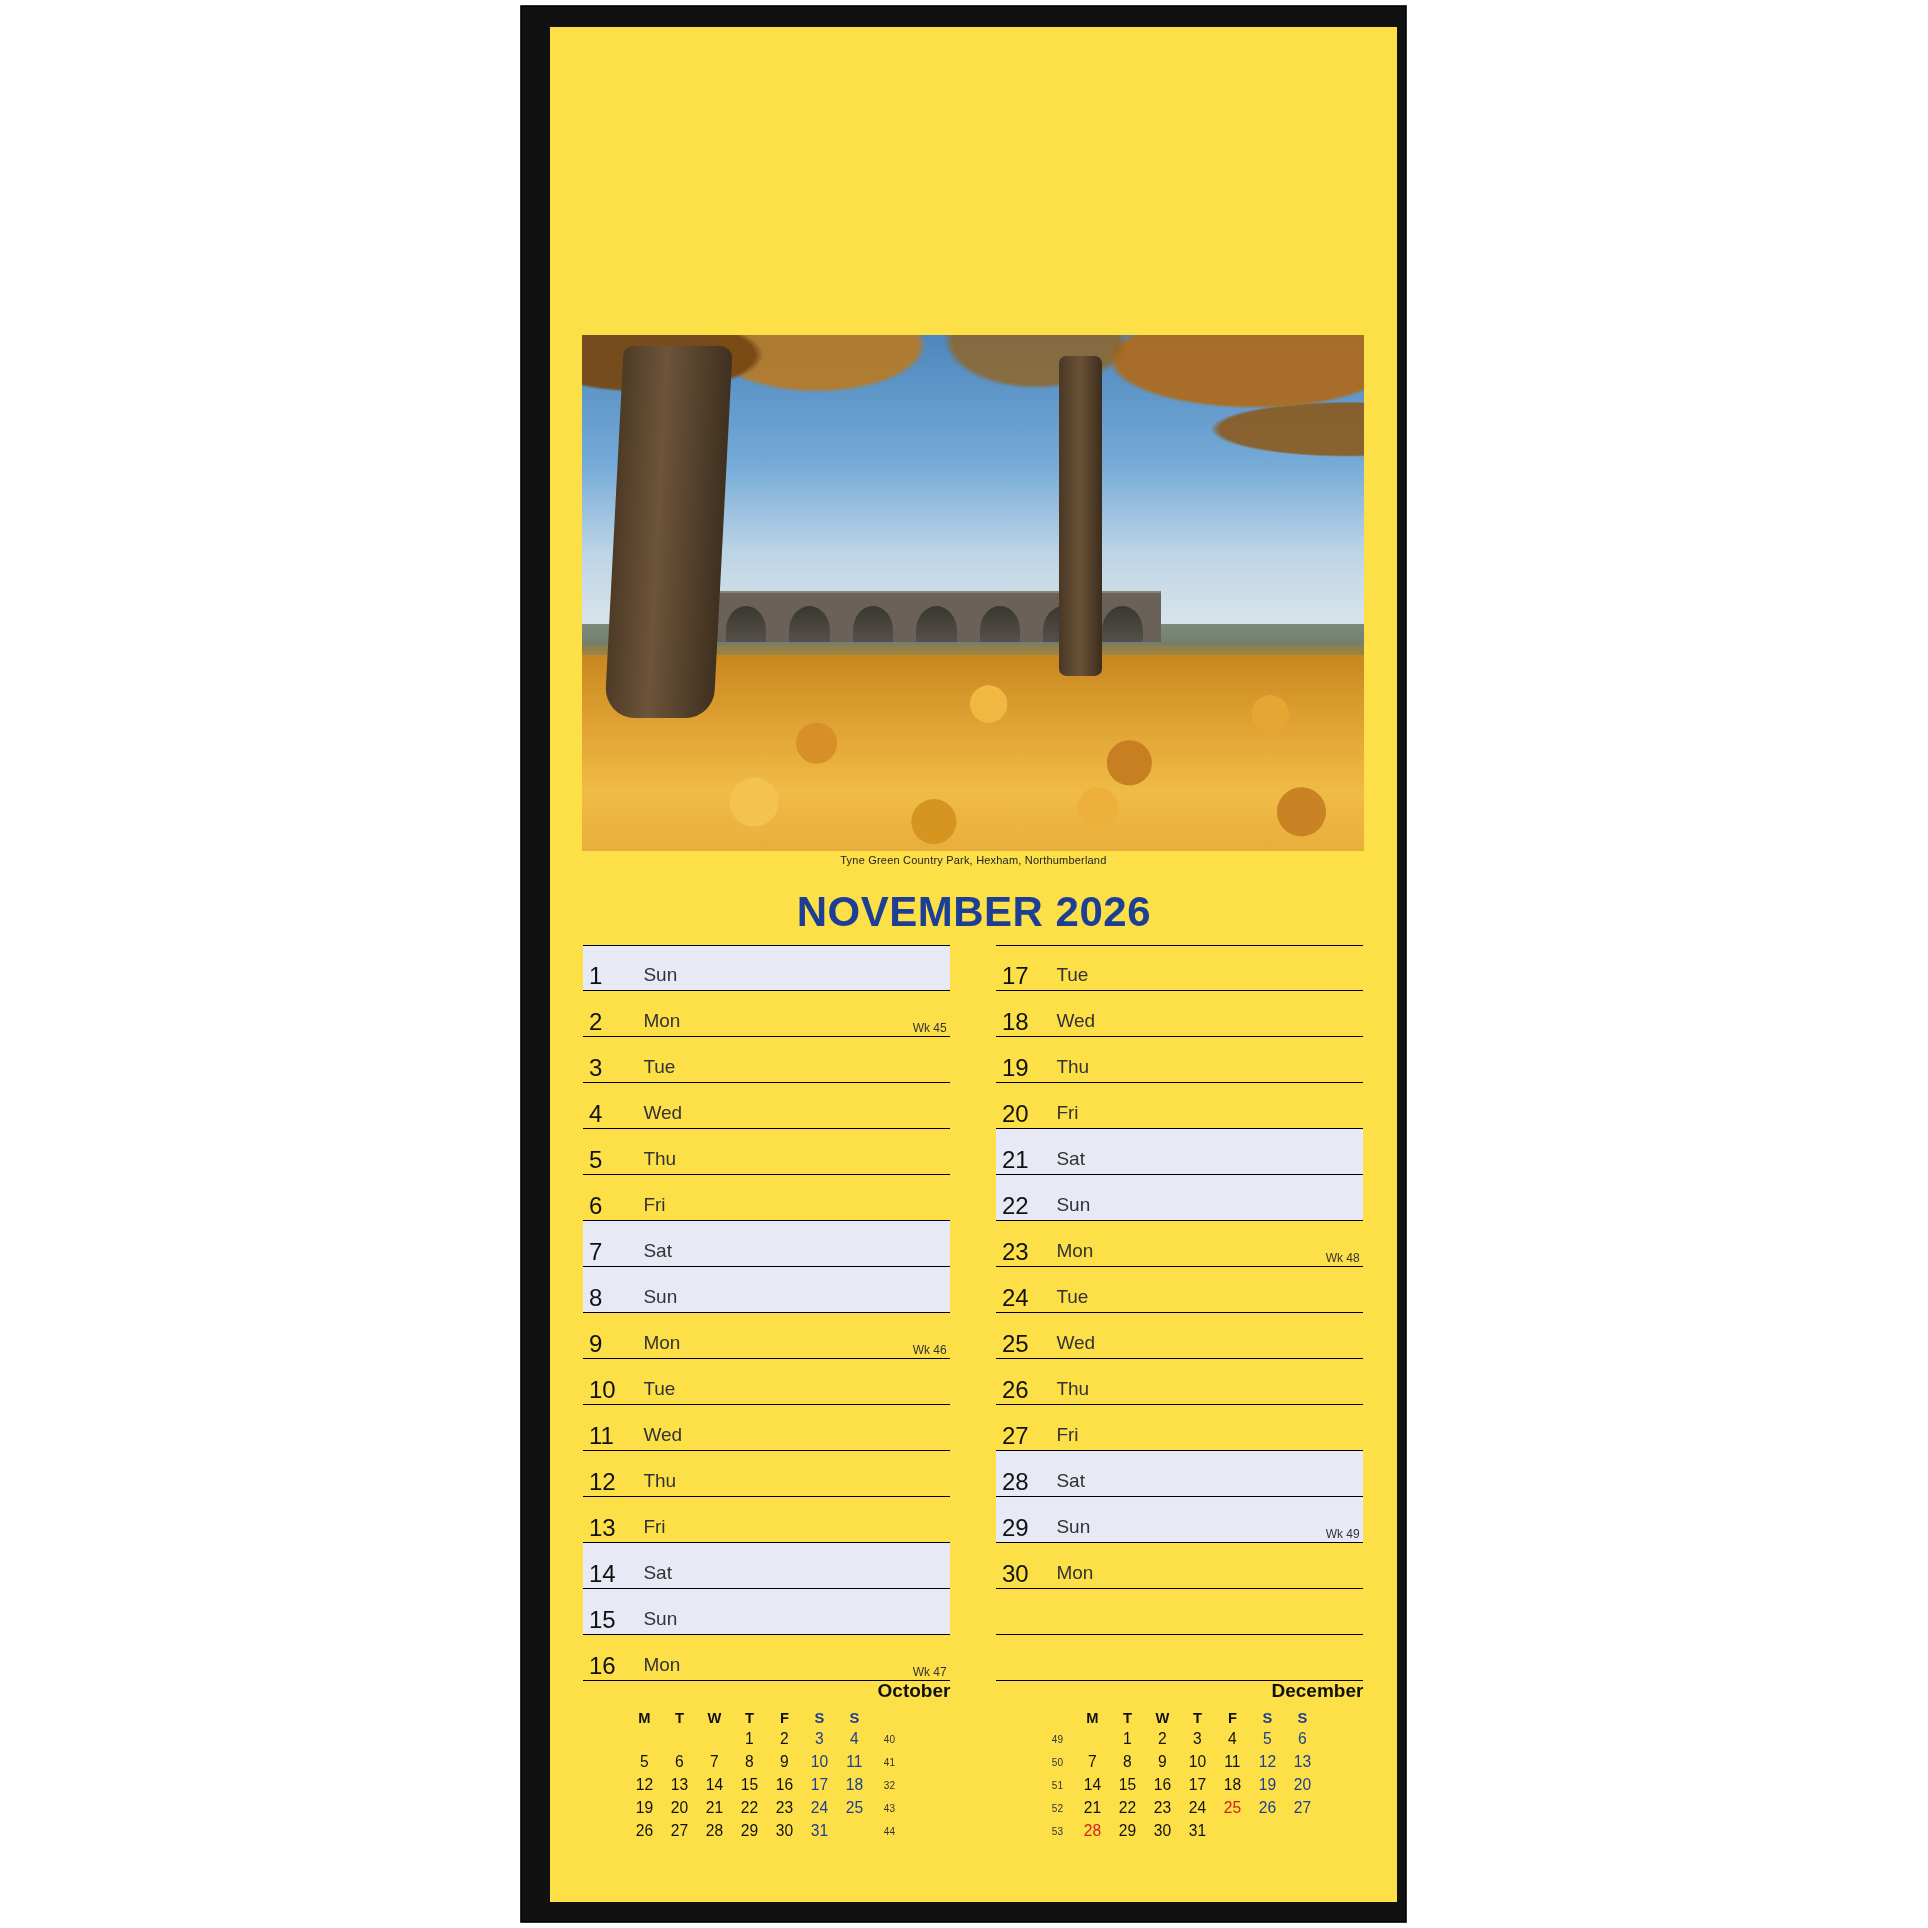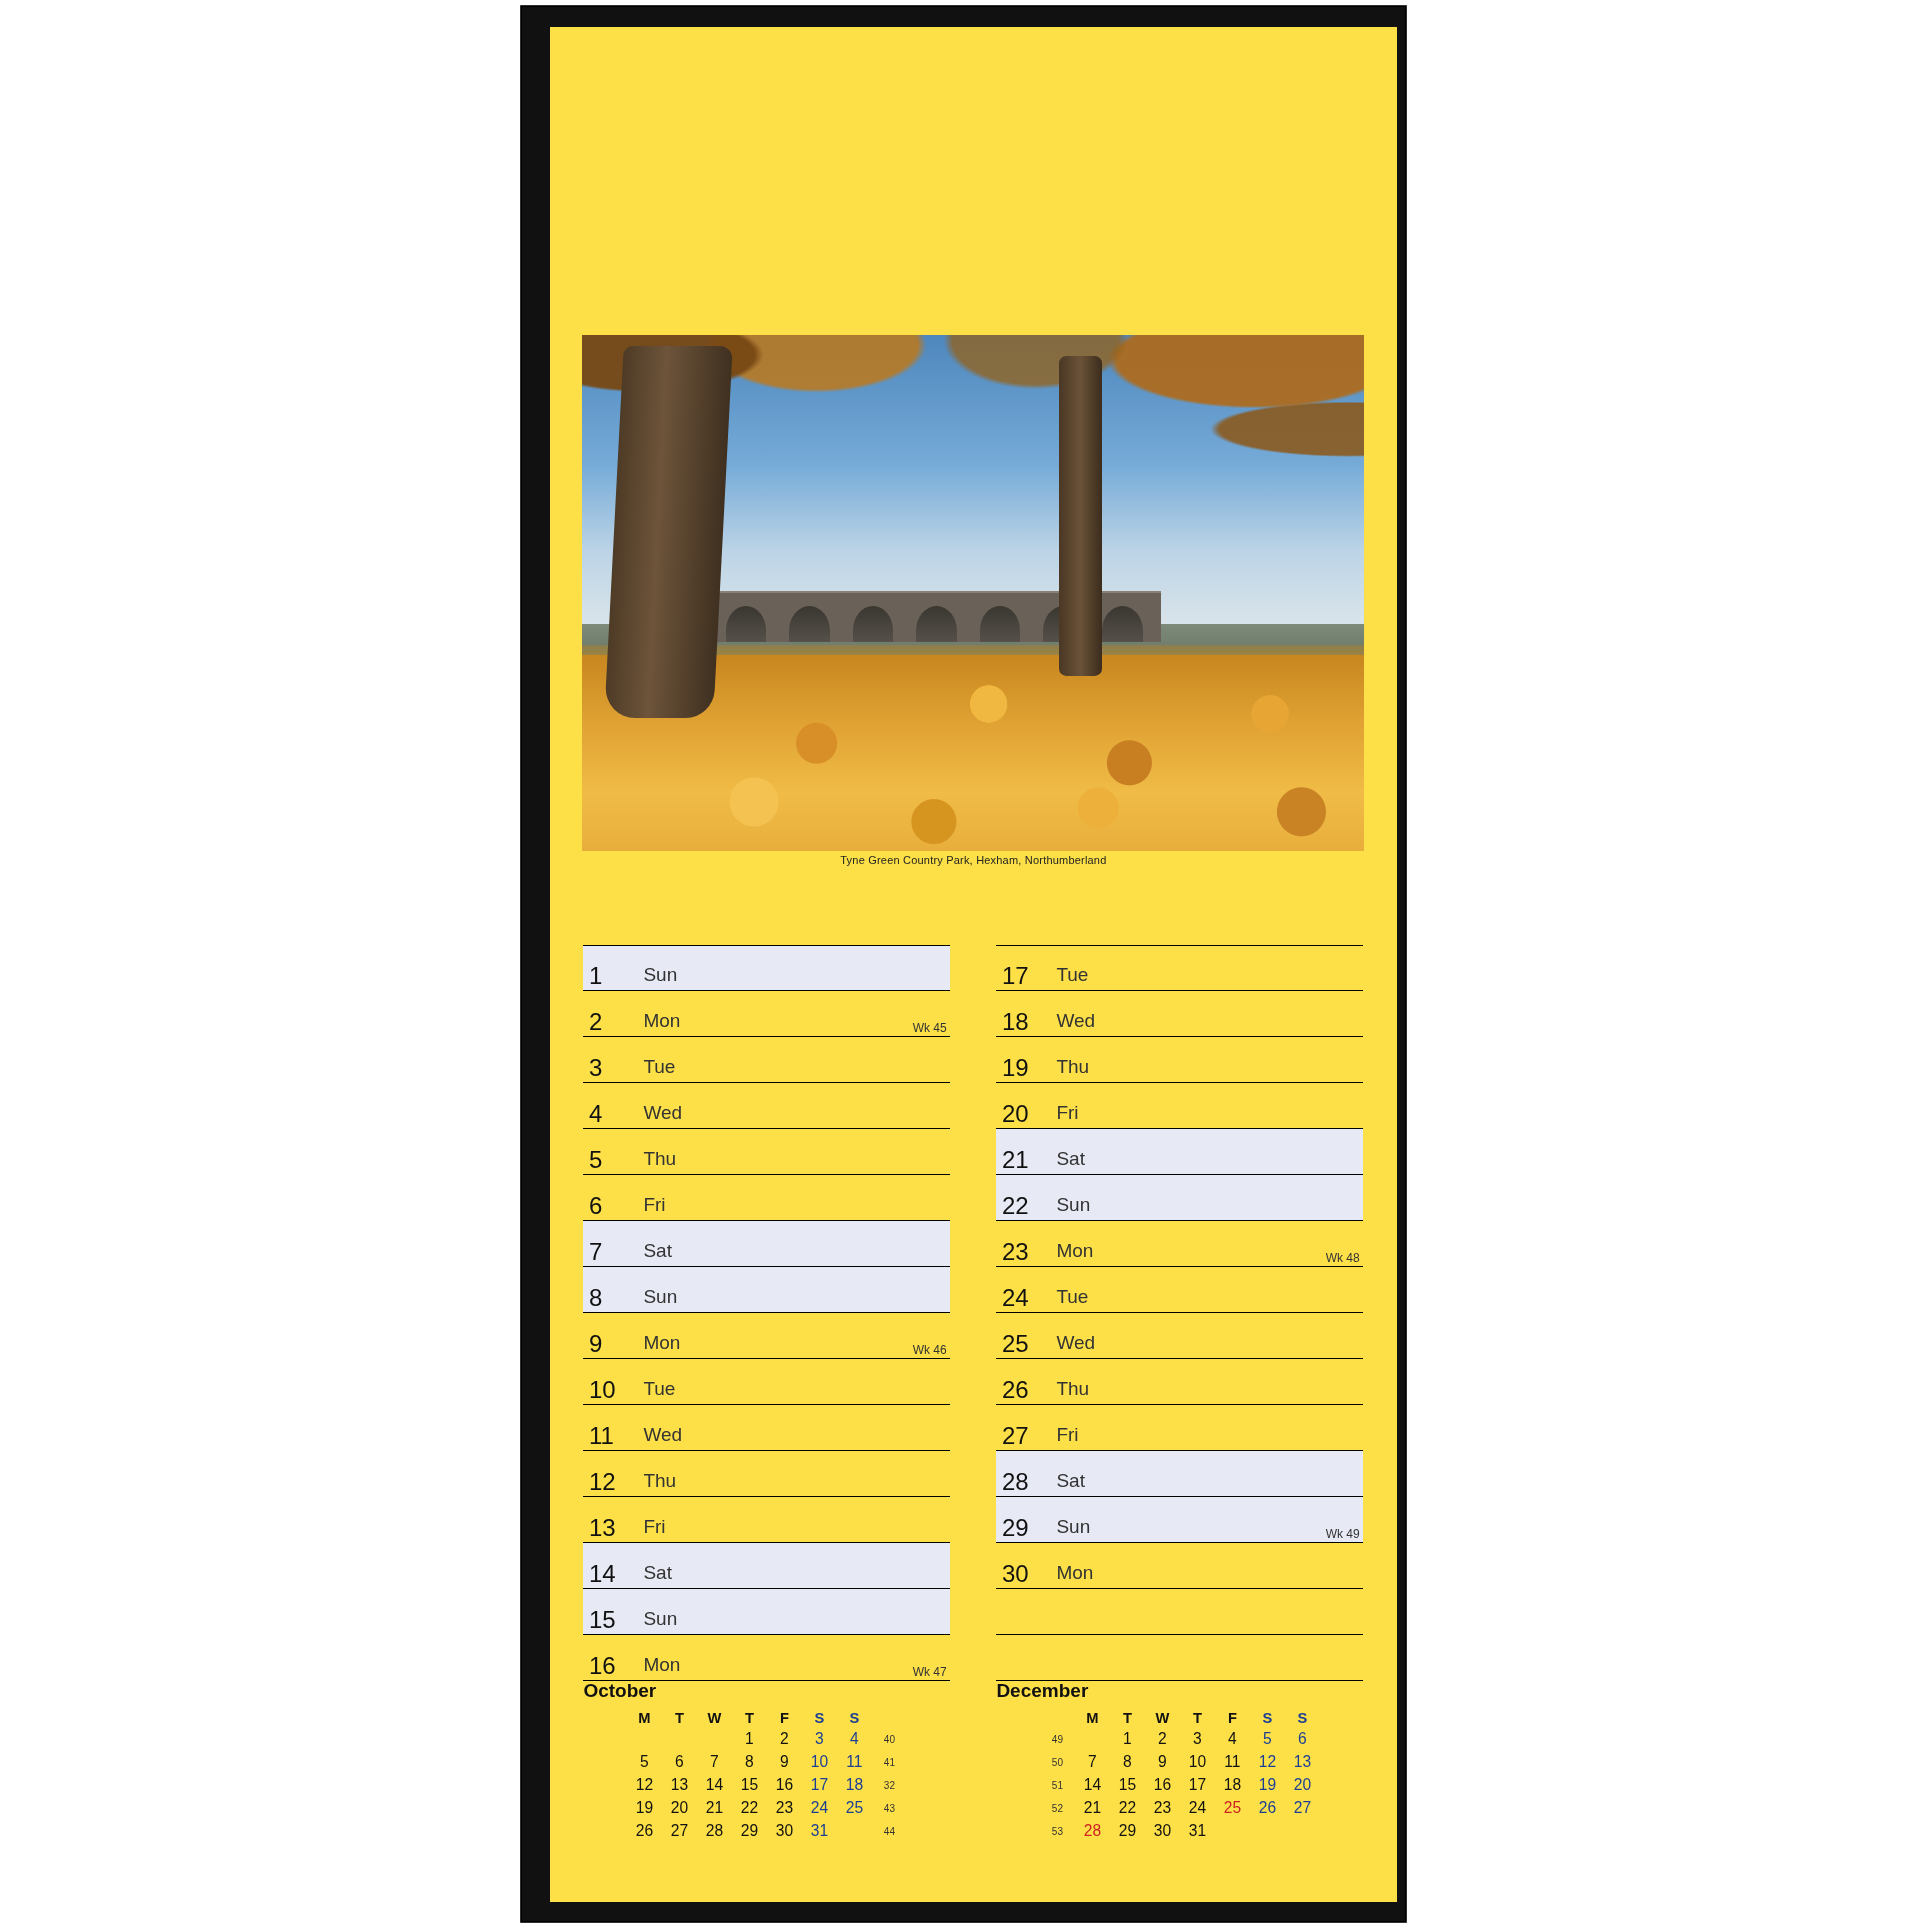--- a/index.html
+++ b/index.html
@@ -157,21 +157,21 @@
     left:33px;top:1653px;
     width:781px;height:174px;
   }
   .mini{
     position:absolute;top:0;width:367px;
   }
   .mini-left{left:0;}
   .mini-right{left:413px;}
   .mini h3{
     margin:0 0 5.5px 0;
-    text-align:left;
+    text-align:right;
     font-size:19px;font-weight:bold;color:#111;
   }
   table.minical{
     border-collapse:collapse;
     margin:0 auto;
     font-size:15.6px;
     color:#111;
   }
   table.minical th{
     font-size:14.7px;font-weight:bold;
@@ -214,20 +214,21 @@
           </div>
           <div class="ground-far"></div>
           <div class="leaves"></div>
           <div class="canopy"></div>
           <div class="trunk-l"></div>
           <div class="trunk-r"></div>
         </div>
       </div>
       <div class="caption">Tyne Green Country Park, Hexham, Northumberland</div>
 
+      <div class="month-title">NOVEMBER 2026</div>
 
       <div class="cols">
         <div class="col col-left">
             <div class="dayrow weekend top-rule">
               <span class="dnum">1</span>
               <span class="dname">Sun</span>
             </div>
             <div class="dayrow">
               <span class="dnum">2</span>
               <span class="dname">Mon</span>

